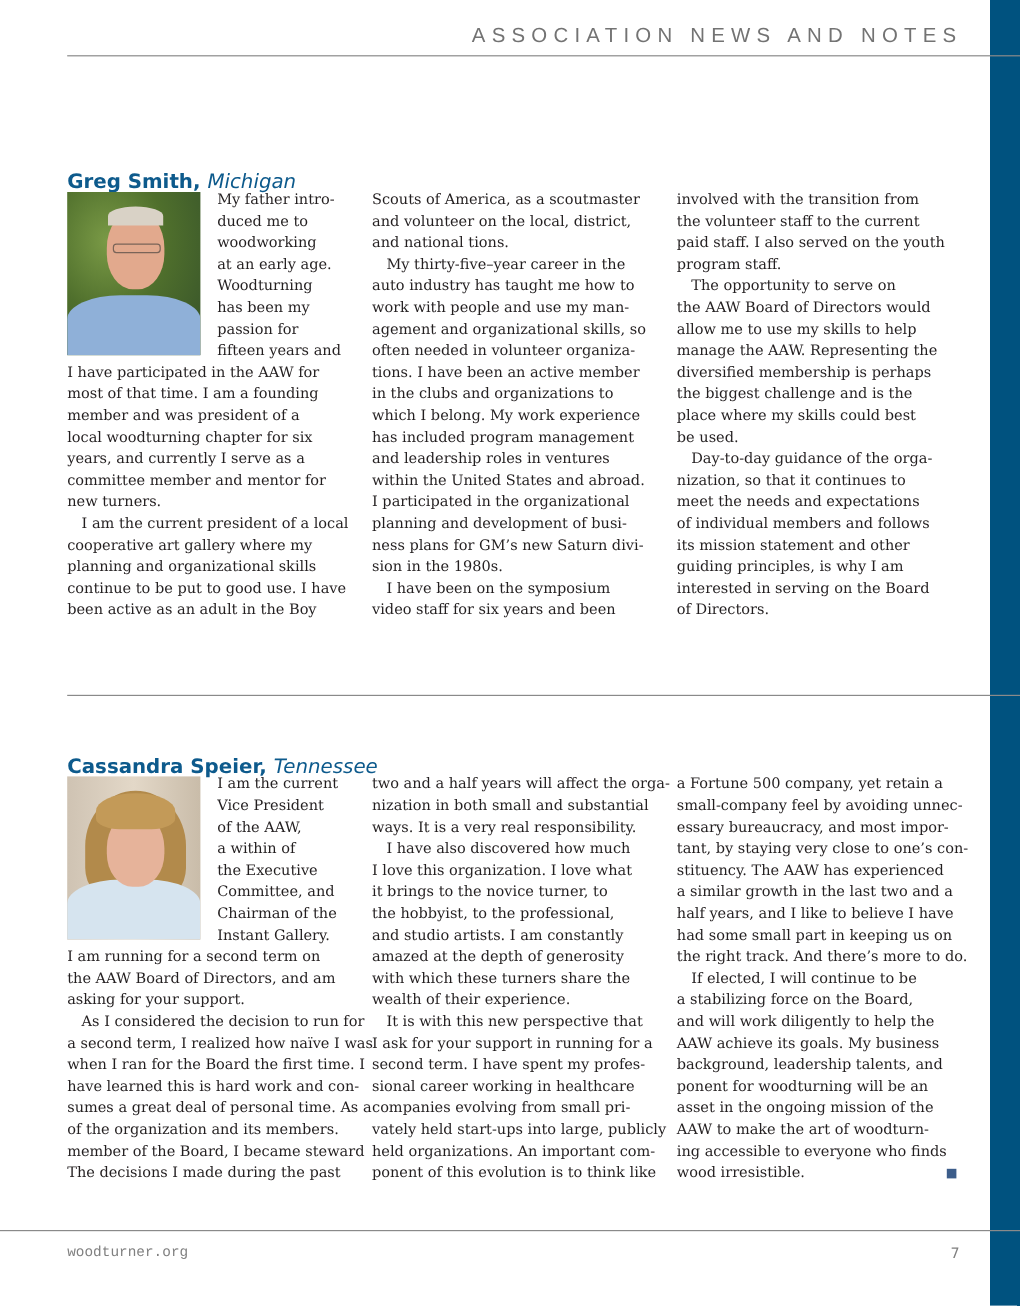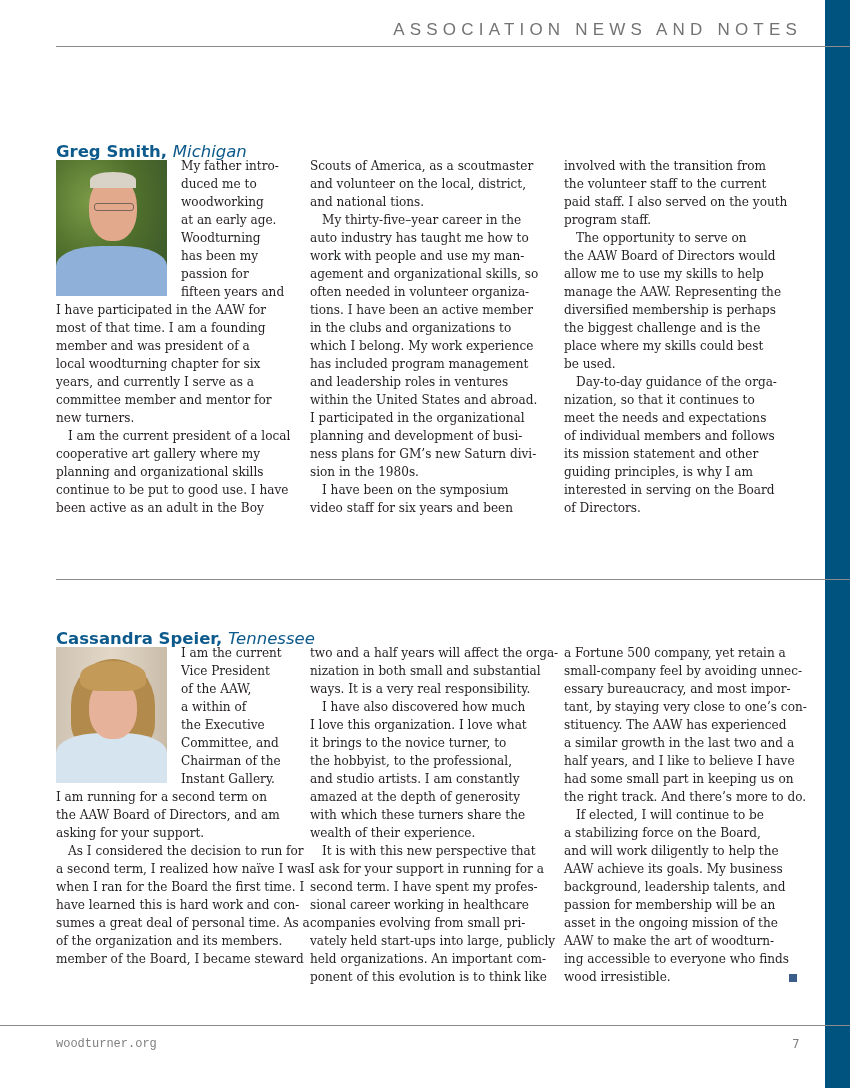--- a/index.html
+++ b/index.html
@@ -201,20 +201,21 @@
         <span class="line">I am running for a second term on</span>
         <span class="line">the AAW Board of Directors, and am</span>
         <span class="line">asking for your support.</span>
         <span class="line ind">As I considered the decision to run for</span>
         <span class="line">a second term, I realized how naïve I was</span>
         <span class="line">when I ran for the Board the first time. I</span>
         <span class="line">have learned this is hard work and con-</span>
         <span class="line">sumes a great deal of personal time. As a</span>
         <span class="line">of the organization and its members.</span>
         <span class="line">member of the Board, I became steward</span>
+        <span class="line">The decisions I made during the past</span>
       </div>
     <div class="col">
         <span class="line">two and a half years will affect the orga-</span>
         <span class="line">nization in both small and substantial</span>
         <span class="line">ways. It is a very real responsibility.</span>
         <span class="line ind">I have also discovered how much</span>
         <span class="line">I love this organization. I love what</span>
         <span class="line">it brings to the novice turner, to</span>
         <span class="line">the hobbyist, to the professional,</span>
         <span class="line">and studio artists. I am constantly</span>
@@ -238,21 +239,21 @@
         <span class="line">stituency. The AAW has experienced</span>
         <span class="line">a similar growth in the last two and a</span>
         <span class="line">half years, and I like to believe I have</span>
         <span class="line">had some small part in keeping us on</span>
         <span class="line">the right track. And there’s more to do.</span>
         <span class="line ind">If elected, I will continue to be</span>
         <span class="line">a stabilizing force on the Board,</span>
         <span class="line">and will work diligently to help the</span>
         <span class="line">AAW achieve its goals. My business</span>
         <span class="line">background, leadership talents, and</span>
-        <span class="line">passion for membership will be an</span>
+        <span class="line">ponent for woodturning will be an</span>
         <span class="line">asset in the ongoing mission of the</span>
         <span class="line">AAW to make the art of woodturn-</span>
         <span class="line">ing accessible to everyone who finds</span>
         <span class="line">wood irresistible.<span class="end-mark"></span></span>
       </div>
   </div>
 </div>
 
 <div class="rule bottom"></div>
 <div class="footer-url">woodturner.org</div>

